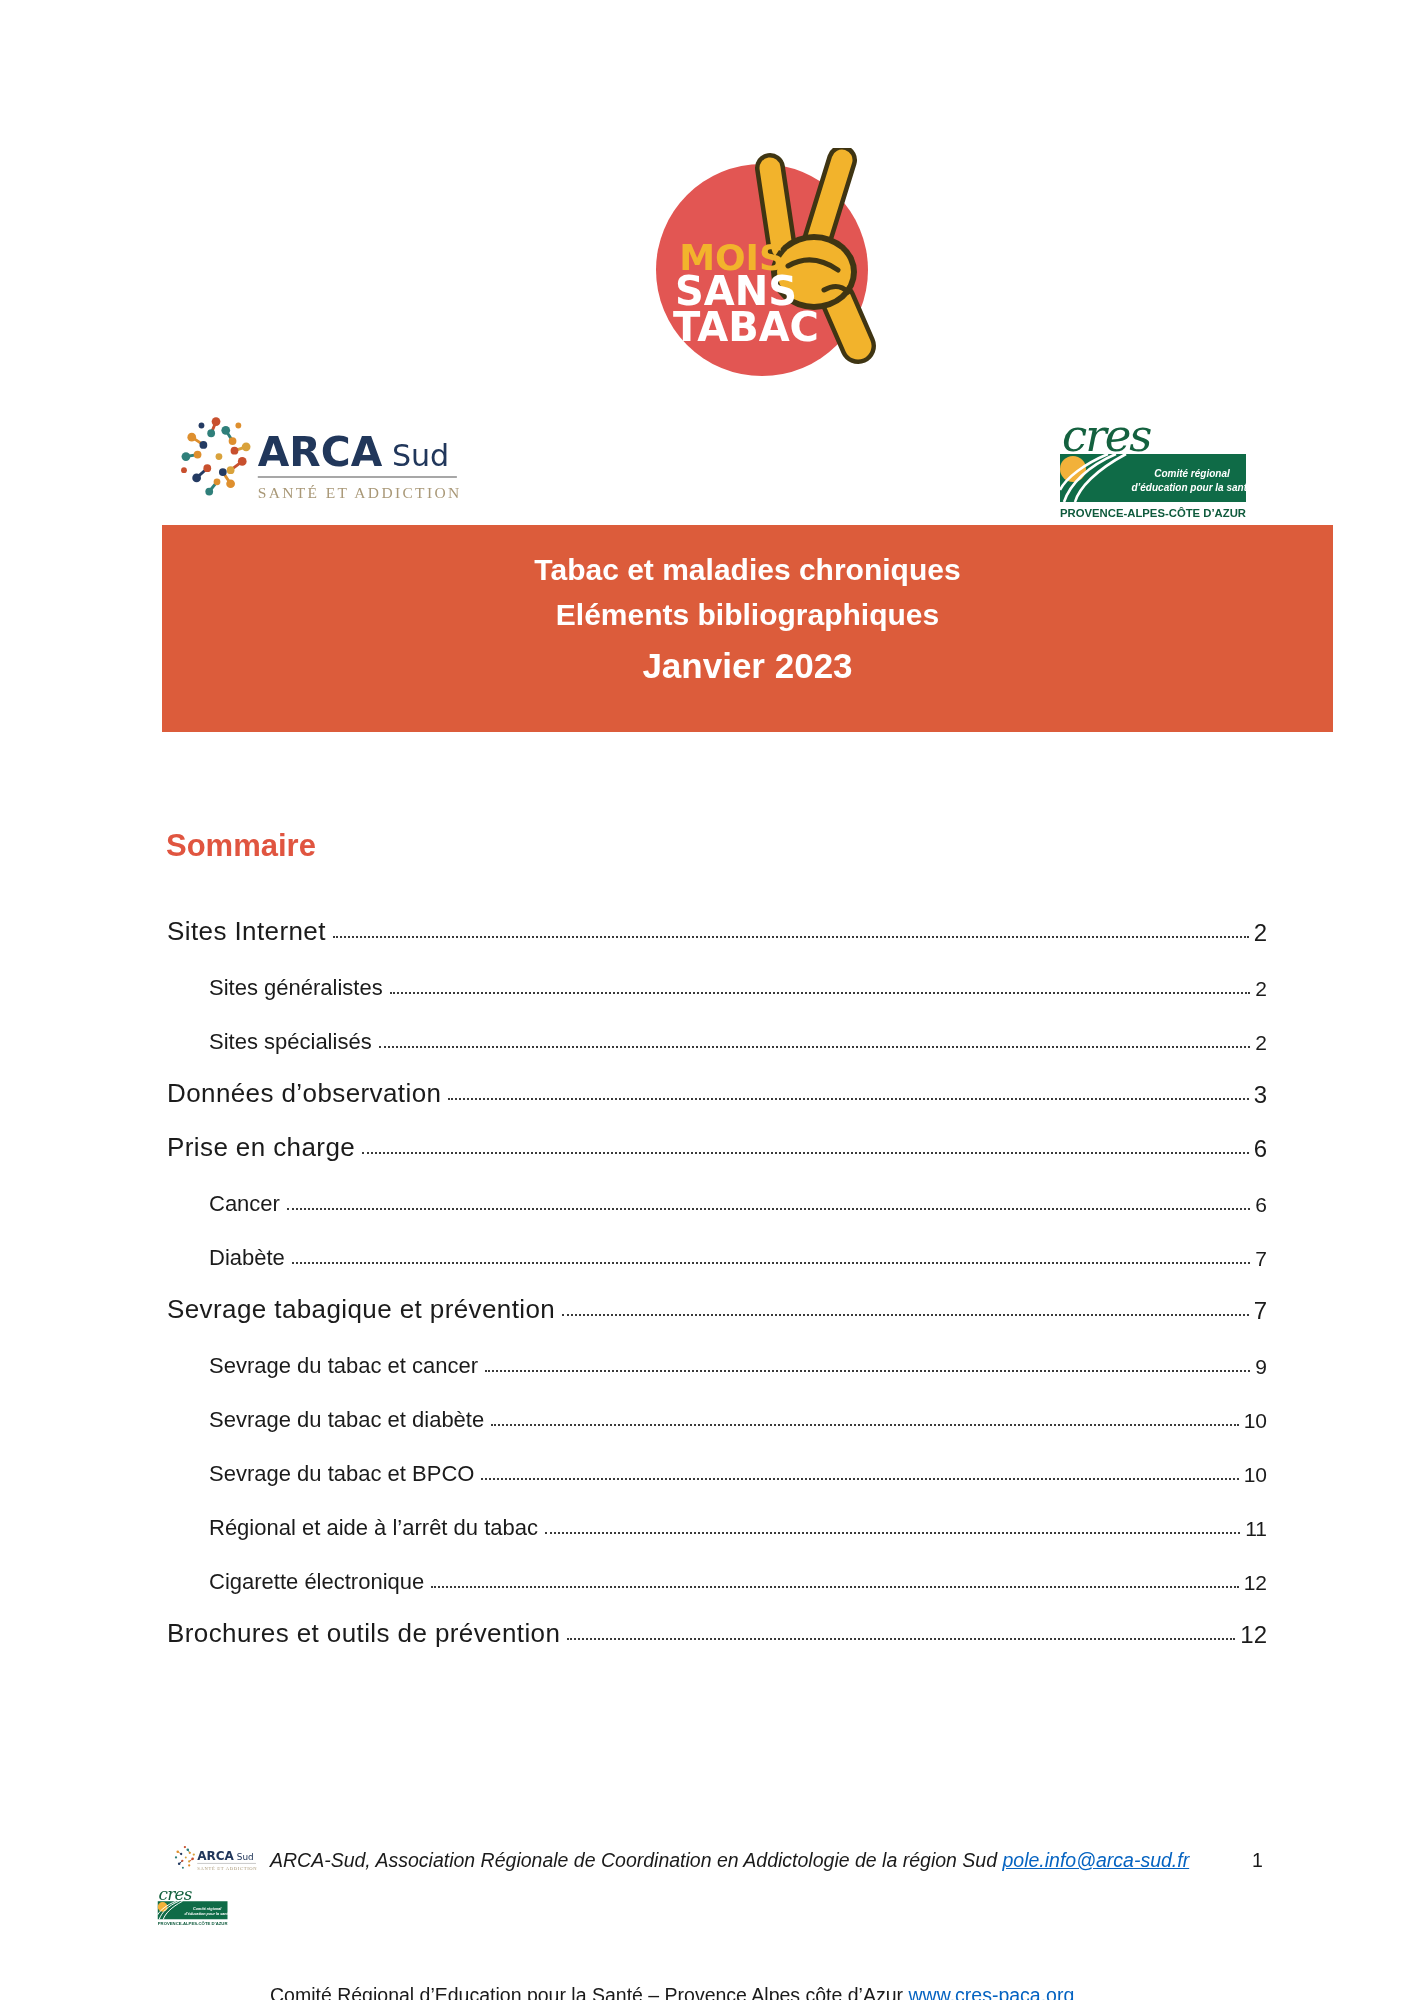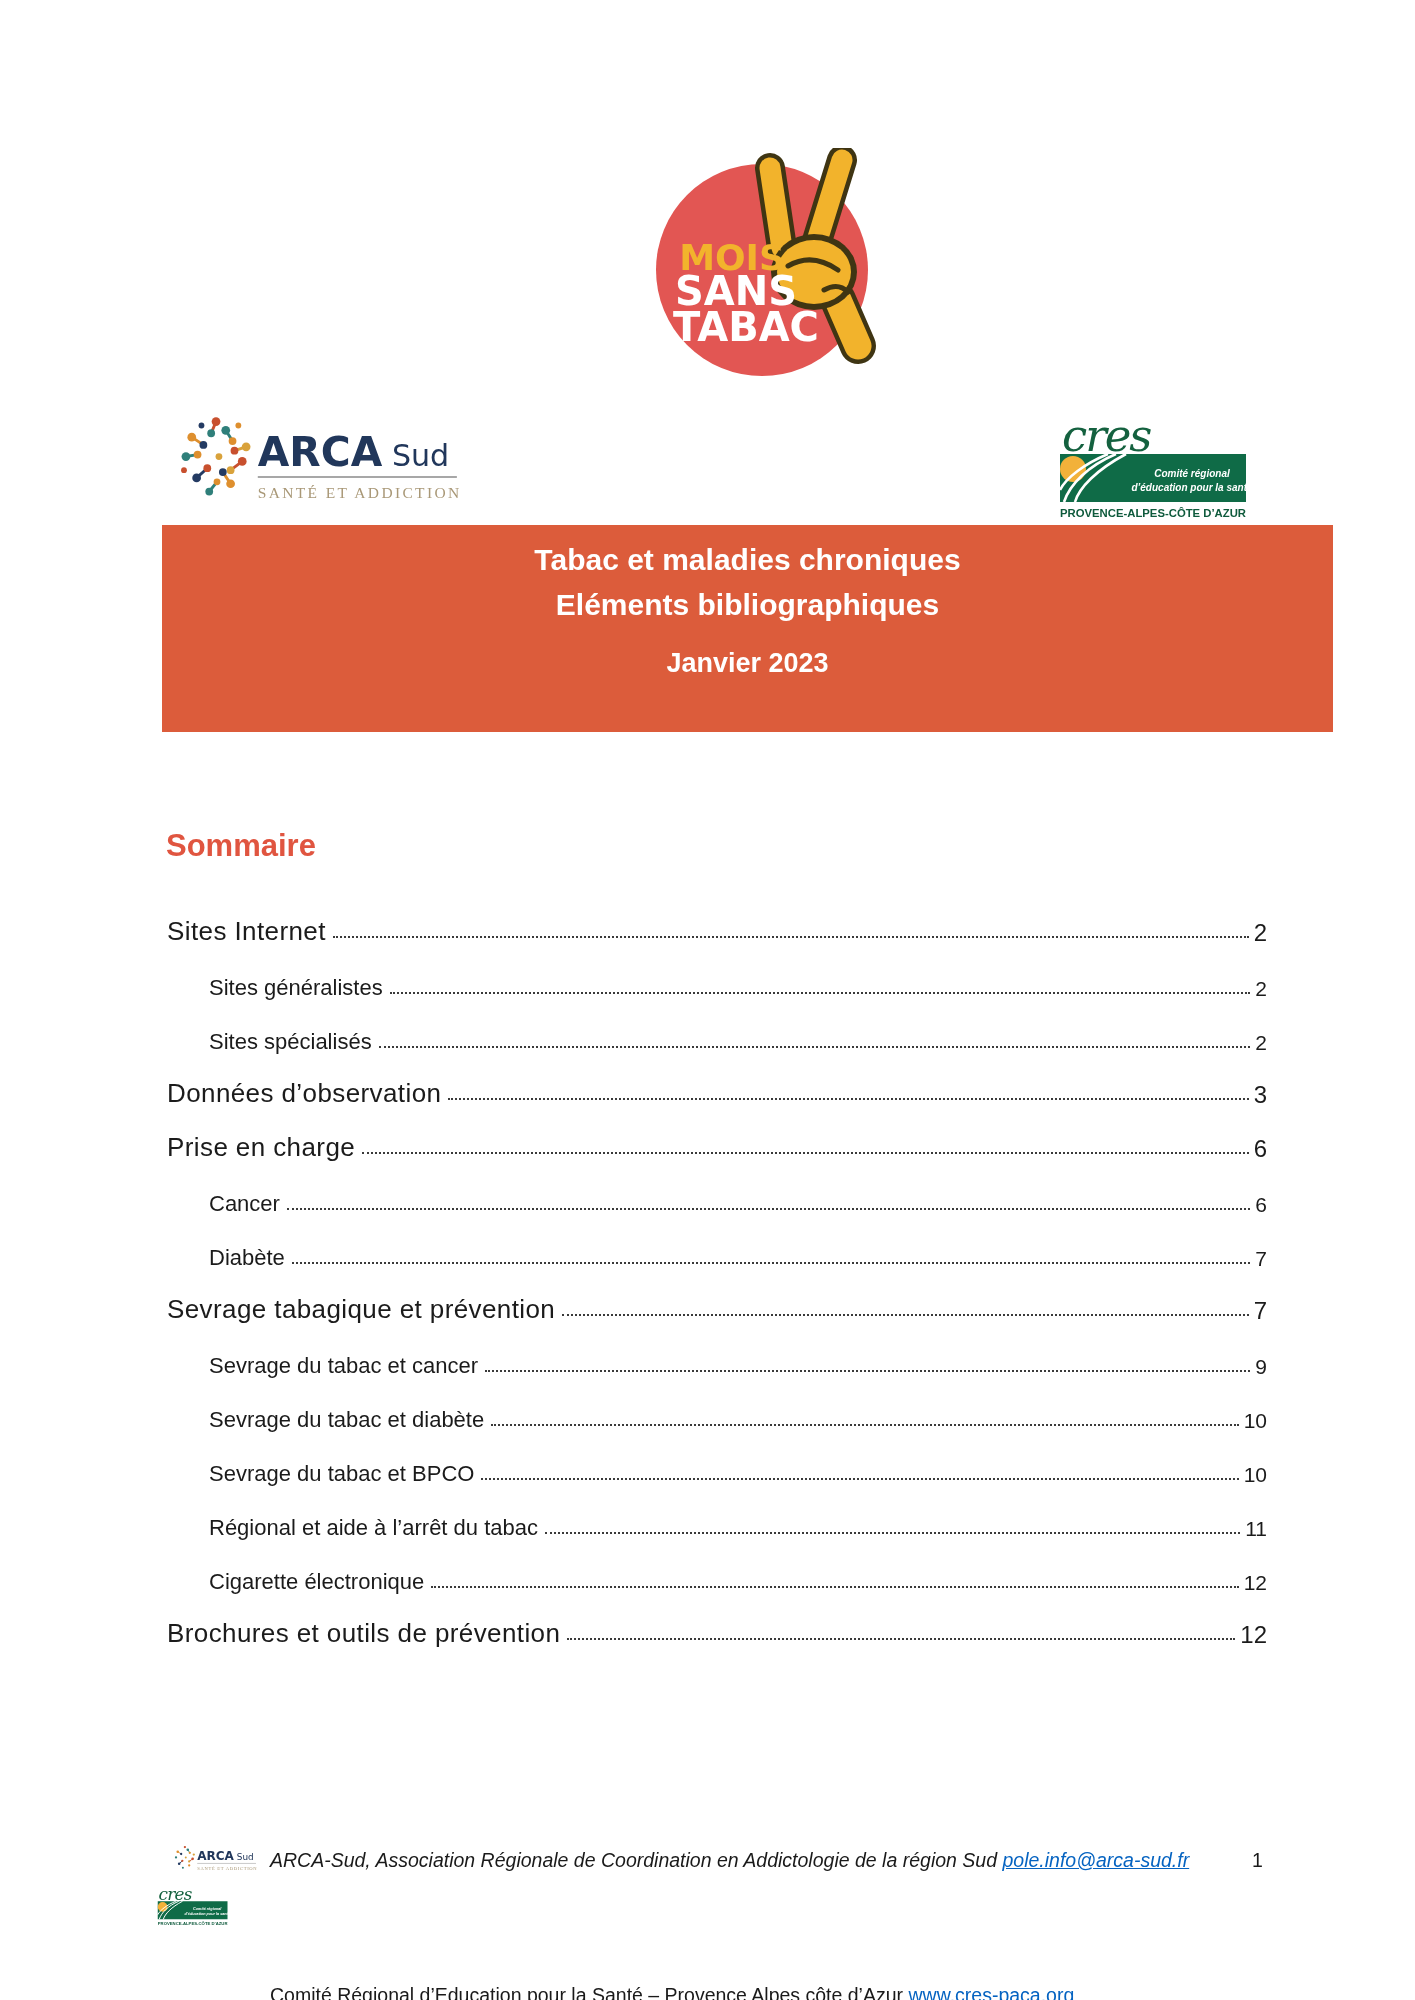--- a/index.html
+++ b/index.html
@@ -10,24 +10,24 @@
   
   .mois-logo{position:absolute;left:630px;top:148px;width:270px;height:245px;}
   .arca-logo-header{position:absolute;left:172px;top:408px;width:292px;height:101px;}
   .cres-logo-header{position:absolute;left:1058px;top:414px;width:192px;height:108px;}
   .arca-logo-footer{position:absolute;left:172px;top:1843px;width:86px;height:30px;}
   .cres-logo-footer{position:absolute;left:157px;top:1886px;width:72px;height:41px;}
   
   .banner{
     position:absolute;left:162px;top:525px;width:1171px;height:207px;
     background:#DC5C3B;color:#ffffff;display:flex;flex-direction:column;
-    align-items:center;box-sizing:border-box;padding-top:12px;
+    align-items:center;box-sizing:border-box;padding-top:22px;
   }
   .banner .title-line{font-size:30px;font-weight:bold;line-height:45px;}
-  .banner .date-line{font-size:27px;font-weight:bold;margin-top:21px;}
+  .banner .date-line{font-size:35px;font-weight:bold;margin-top:9px;}
   
   .sommaire{position:absolute;left:166px;top:828px;font-size:31px;font-weight:bold;color:#E05540;}
   
   .toc{position:absolute;left:167px;top:893px;width:1100px;}
   .toc-row{display:flex;align-items:flex-end;height:54px;box-sizing:border-box;cursor:default;}
   .toc-row .label{white-space:nowrap;color:#1b1b1b;}
   .toc-row .leader{flex:1;border-bottom:2.6px dotted #3a3a3a;margin:0 5px 0 7px;}
   .toc-row .pagenum{color:#1b1b1b;}
   .toc-row.lvl1 .label{font-size:26px;letter-spacing:0.4px;text-align:right;}
   .toc-row.lvl1 .pagenum{font-size:24px;}

